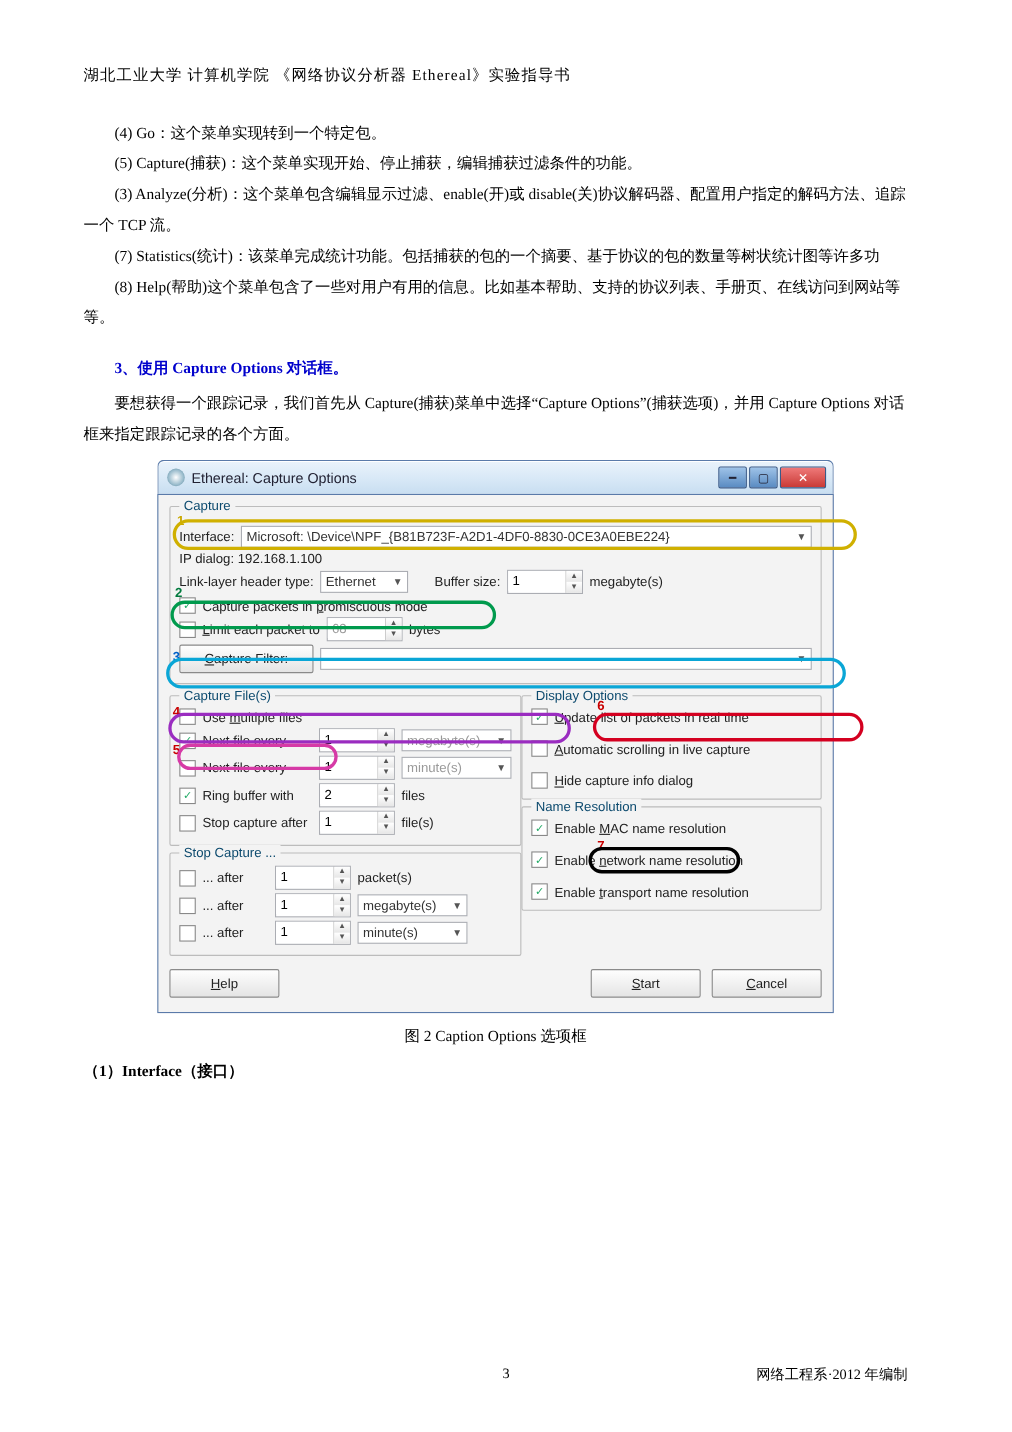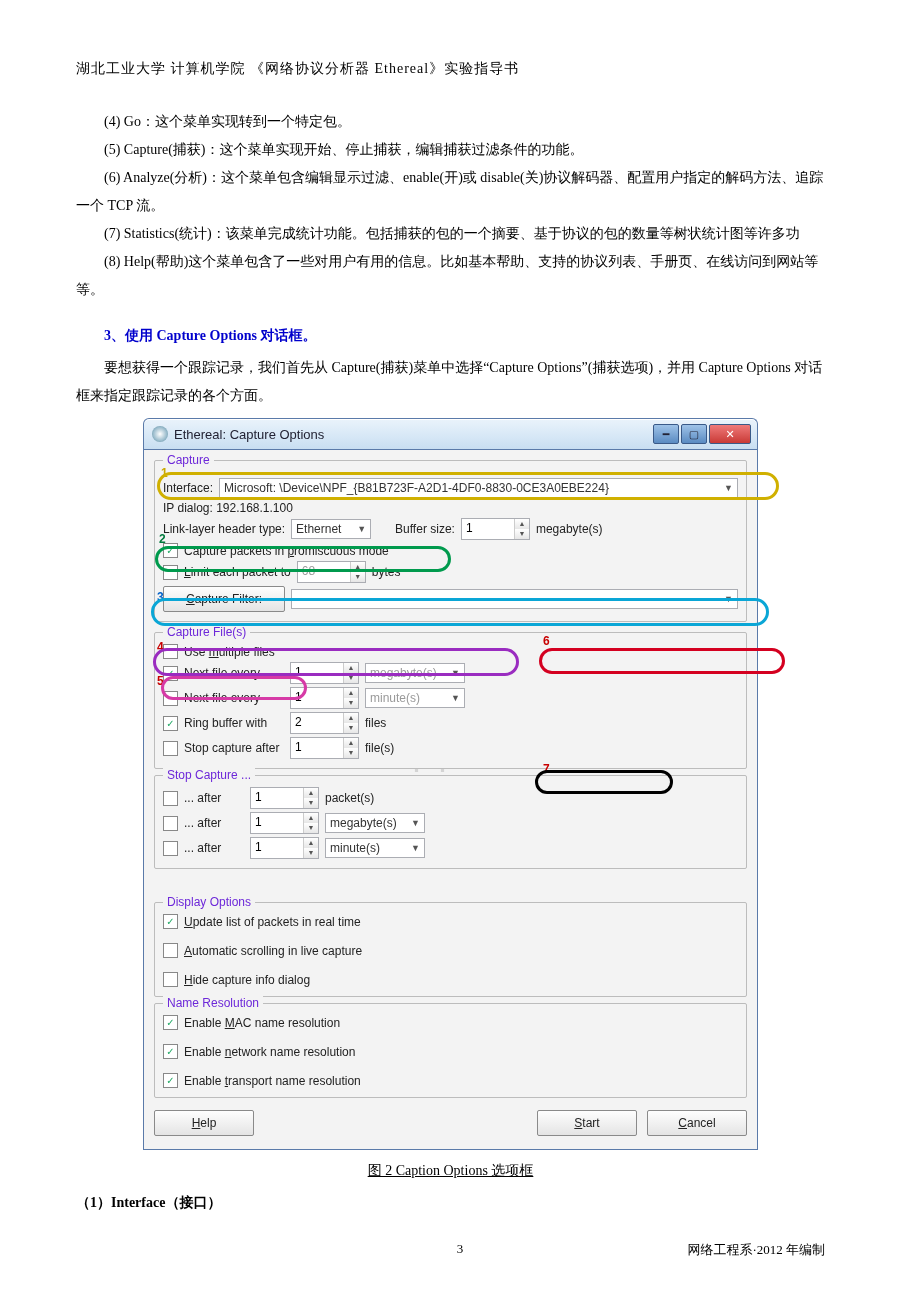--- a/index.html
+++ b/index.html
@@ -34,21 +34,20 @@
     font-weight: bold;
     text-indent: 2em;
     margin-top: 18px;
     margin-bottom: 4px;
     font-size: 14px;
   }
   .figure-caption {
     text-align: center;
     font-size: 14px;
     margin-top: 12px;
-    text-decoration: underline;
   }
   .sub-heading {
     font-size: 14px;
     font-weight: bold;
     margin-top: 14px;
     margin-bottom: 6px;
   }
   .footer {
     position: absolute;
     bottom: 45px;
@@ -119,40 +118,40 @@
     padding: 8px 8px 6px 8px;
     position: relative;
     background: #f3f3f3;
   }
   .groupbox > legend, .group-title {
     position: absolute;
     top: -8px; left: 8px;
     background: #f3f3f3;
     padding: 0 4px;
     font-size: 12px;
-    color: #6d28d9;
+    color: #0c4a6e;
   }
   .row { display: flex; align-items: center; gap: 6px; margin: 3px 0; }
   .label { color: #222; }
   .sel, .txt {
     border: 1px solid #abadb3;
     background: #fff;
     height: 20px;
     box-sizing: border-box;
     padding: 1px 4px;
     font-size: 12px;
   }
   .sel { display: flex; align-items: center; justify-content: space-between; }
   .sel .caret { font-size: 9px; color: #555; }
   .spin { display:inline-flex; border:1px solid #abadb3; background:#fff; height:20px; }
   .spin input { border:none; width:44px; text-align:left; padding:0 4px; font-size:12px; height:18px;}
   .spin .arrows { width:14px; display:flex; flex-direction:column; border-left:1px solid #ccc;}
   .spin .arrows span{ flex:1; font-size:7px; line-height:9px; text-align:center; background:linear-gradient(#fff,#e6e6e6); color:#555;}
   .chk { width:13px; height:13px; border:1px solid #888; background:#fff; display:inline-flex; align-items:center; justify-content:center; font-size:10px; color:#2a6;}
-  .two-col { display:flex; gap:23px;flex-direction:column; }
+  .two-col { display:flex; gap:0; }
   .two-col > div { flex:1; }
   .btn {
     display:inline-flex; align-items:center; justify-content:center;
     min-width:74px; height:24px;
     border:1px solid #8a8a8a; border-radius:2px;
     background:linear-gradient(#fefefe,#e4e4e4);
     padding:0 12px; font-size:12px; color:#222;
   }
   .underline-letter { text-decoration: underline; }
   .disabled { color:#9a9a9a; }
@@ -163,21 +162,21 @@
 </style>
 </head>
 <body>
 
 <div class="page">
   <div class="header-line">湖北工业大学  计算机学院  《网络协议分析器 Ethereal》实验指导书</div>
 
   <div class="body-text">
     <p>(4) Go：这个菜单实现转到一个特定包。</p>
     <p>(5) Capture(捕获)：这个菜单实现开始、停止捕获，编辑捕获过滤条件的功能。</p>
-    <p>(6) Analyze(分析)：这个菜单包含编辑显示过滤、enable(开)或 disable(关)协议解码器、配置用户指定的解码方法、追踪一个 TCP 流。</p>
+    <p>(3) Analyze(分析)：这个菜单包含编辑显示过滤、enable(开)或 disable(关)协议解码器、配置用户指定的解码方法、追踪一个 TCP 流。</p>
     <p>(7) Statistics(统计)：该菜单完成统计功能。包括捕获的包的一个摘要、基于协议的包的数量等树状统计图等许多功</p>
     <p>(8) Help(帮助)这个菜单包含了一些对用户有用的信息。比如基本帮助、支持的协议列表、手册页、在线访问到网站等等。</p>
 
     <div class="section-heading">3、使用 Capture Options 对话框。</div>
     <p>要想获得一个跟踪记录，我们首先从 Capture(捕获)菜单中选择“Capture Options”(捕获选项)，并用 Capture Options 对话框来指定跟踪记录的各个方面。</p>
   </div>
 
   <div class="dialog-wrap">
 
     <div class="watermark">www.zixin.com.cn</div>

